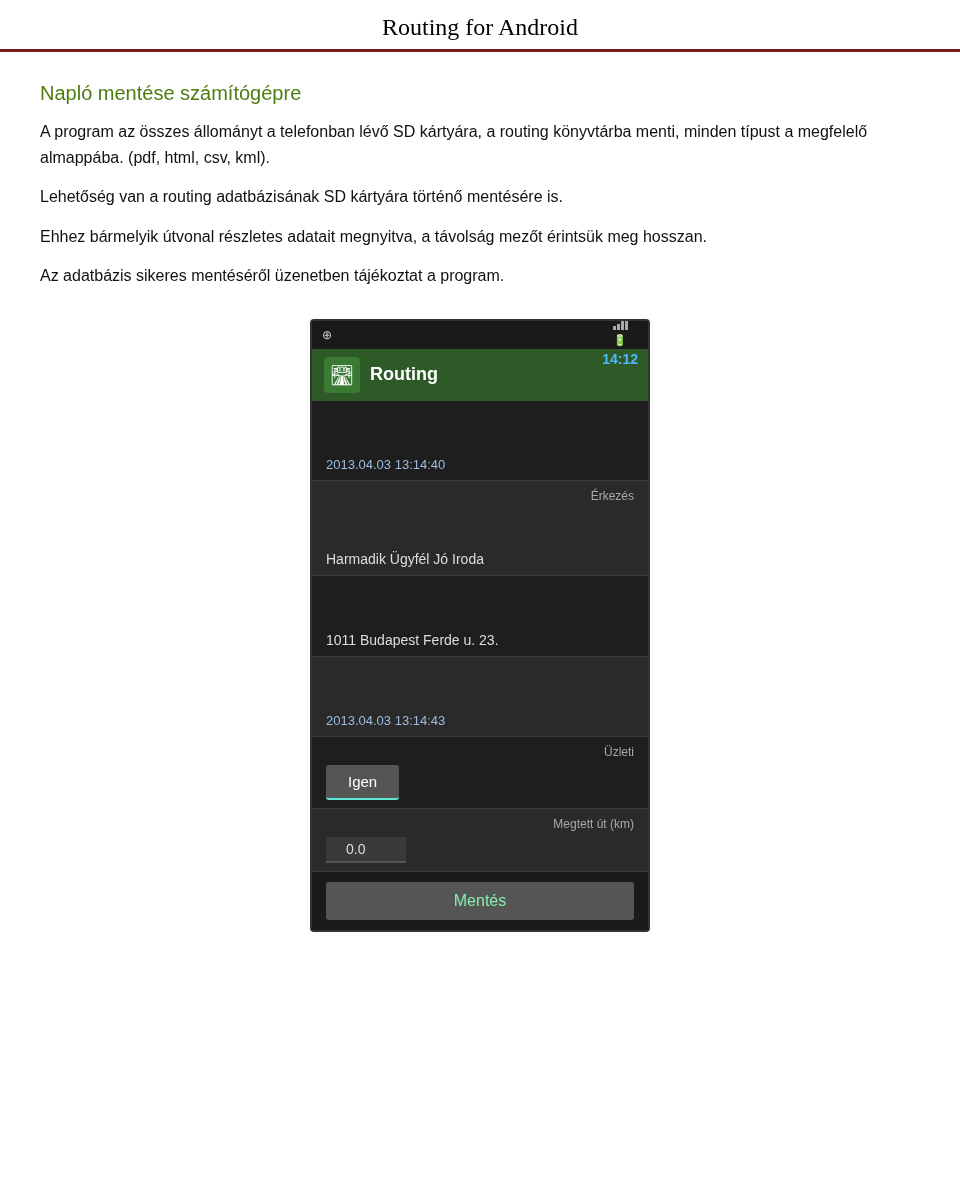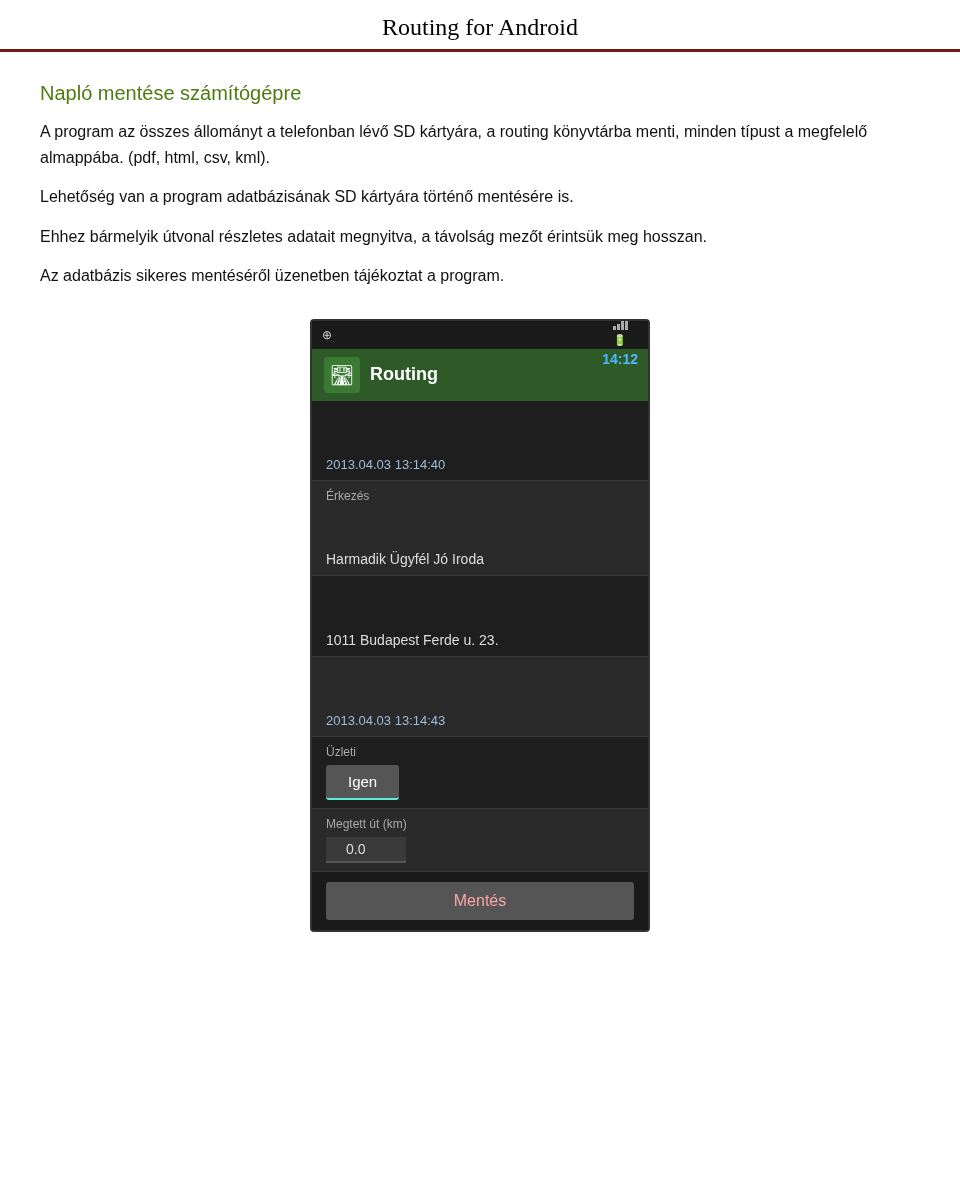--- a/index.html
+++ b/index.html
@@ -140,20 +140,21 @@
       padding: 8px 14px;
       border-bottom: 1px solid #3a3a3a;
     }
     .data-row.shaded {
       background: #1e1e1e;
     }
     .data-label {
       color: #aaa;
       font-size: 12px;
       margin-bottom: 2px;
+      text-align: right;
     }
     .data-value {
       color: #ddd;
       font-size: 14px;
       margin-top: 48px;
     }
     .data-value.timestamp {
       color: #9dbbdd;
       font-size: 13px;
     }
@@ -186,41 +187,41 @@
     
     .save-bar {
       background: #1a1a1a;
       padding: 10px 14px;
       display: flex;
       justify-content: center;
     }
     .save-button {
       background: #555;
       border: none;
-      color: #fca5a5;
+      color: #86efac;
       padding: 10px 36px;
       font-size: 16px;
       border-radius: 3px;
       cursor: pointer;
       width: 100%;
     }
   </style>
 </head>
 <body>
 
 <div class="page-header">
   <h1>Routing for Android</h1>
 </div>
 
 <div class="content">
 
   <div class="section-title">Napló mentése számítógépre</div>
 
   <p class="paragraph">A program az összes állományt a telefonban lévő SD kártyára, a routing könyvtárba menti, minden típust a megfelelő almappába. (pdf, html, csv, kml).</p>
-  <p class="paragraph">Lehetőség van a program adatbázisának SD kártyára történő mentésére is.</p>
+  <p class="paragraph">Lehetőség van a routing adatbázisának SD kártyára történő mentésére is.</p>
   <p class="paragraph">Ehhez bármelyik útvonal részletes adatait megnyitva, a távolság mezőt érintsük meg hosszan.</p>
   <p class="paragraph">Az adatbázis sikeres mentéséről üzenetben tájékoztat a program.</p>
 
   <div class="phone-mockup-wrapper">
     <div class="phone-screen">
 
       <div class="status-bar">
         <div class="status-left">
           <span class="status-icon">⊕</span>
         </div>

